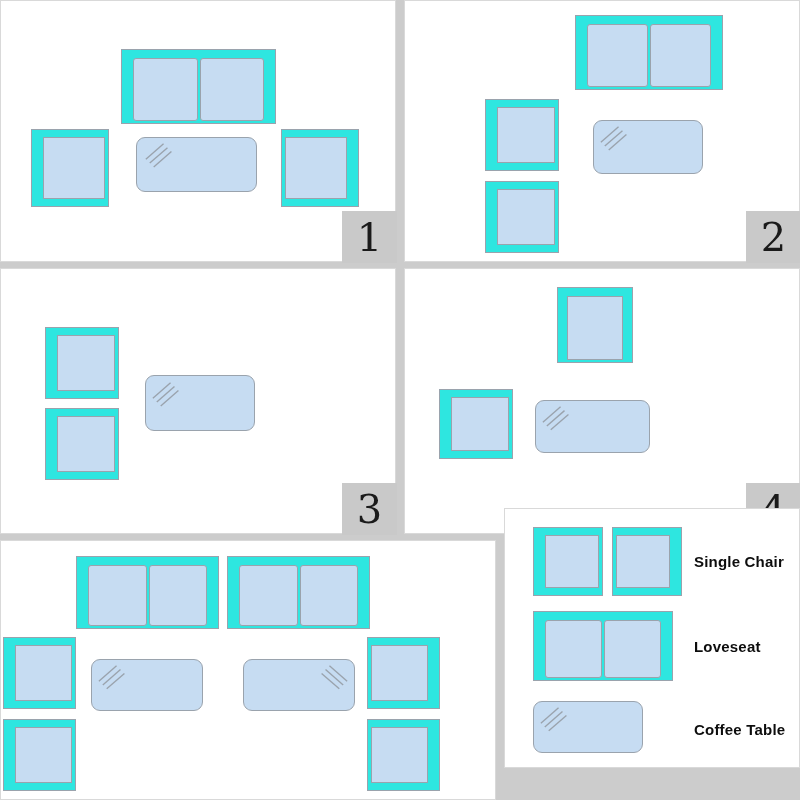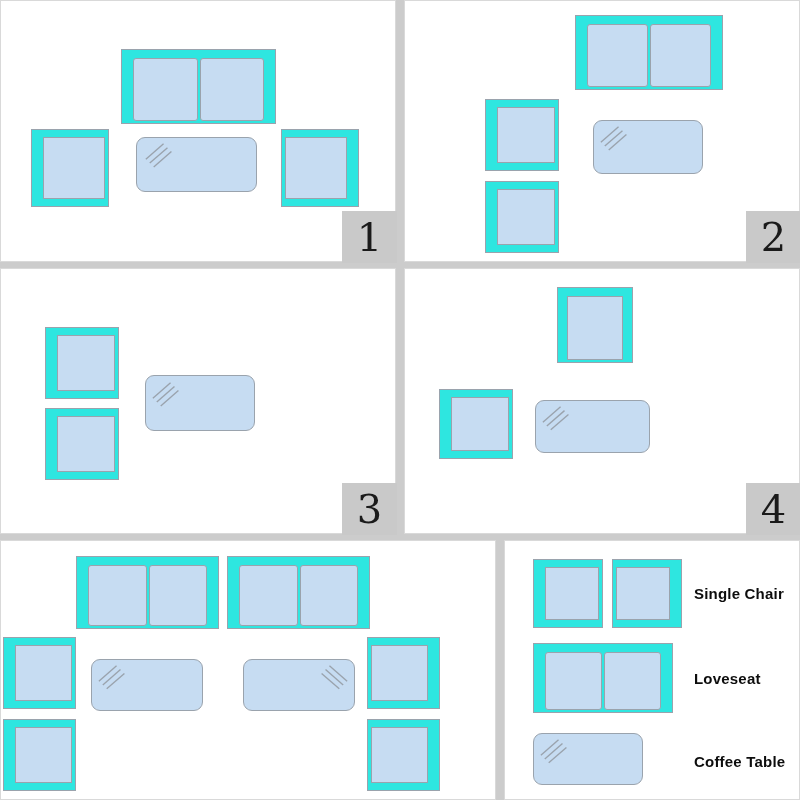--- a/index.html
+++ b/index.html
@@ -226,21 +226,21 @@
     <div class="fur chair face-left" style="left:366px;top:96px;width:73px;height:72px;">
       <div class="cushion"></div>
     </div>
 
     <div class="fur chair face-left" style="left:366px;top:178px;width:73px;height:72px;">
       <div class="cushion"></div>
     </div>
 
   </div>
 
-  <div class="legend-panel" style="left:504px;top:540px;width:296px;height:260px;">
+  <div class="legend-panel" style="left:504px;top:508px;width:296px;height:260px;">
 
     <div class="legend-row" style="left:0;top:0;width:296px;height:86px;">
       <div class="fur chair face-right" style="left:28px;top:18px;width:70px;height:69px;">
         <div class="cushion"></div>
       </div>
       <div class="fur chair face-left" style="left:107px;top:18px;width:70px;height:69px;">
         <div class="cushion"></div>
       </div>
       <div class="legend-label" style="left:189px;top:44px;">Single Chair</div>
     </div>

